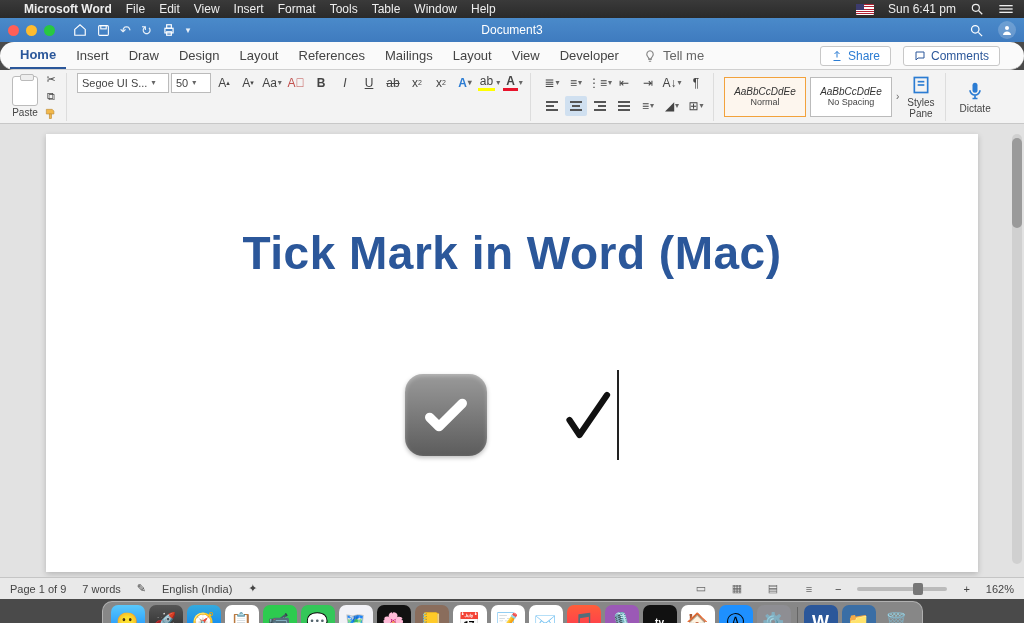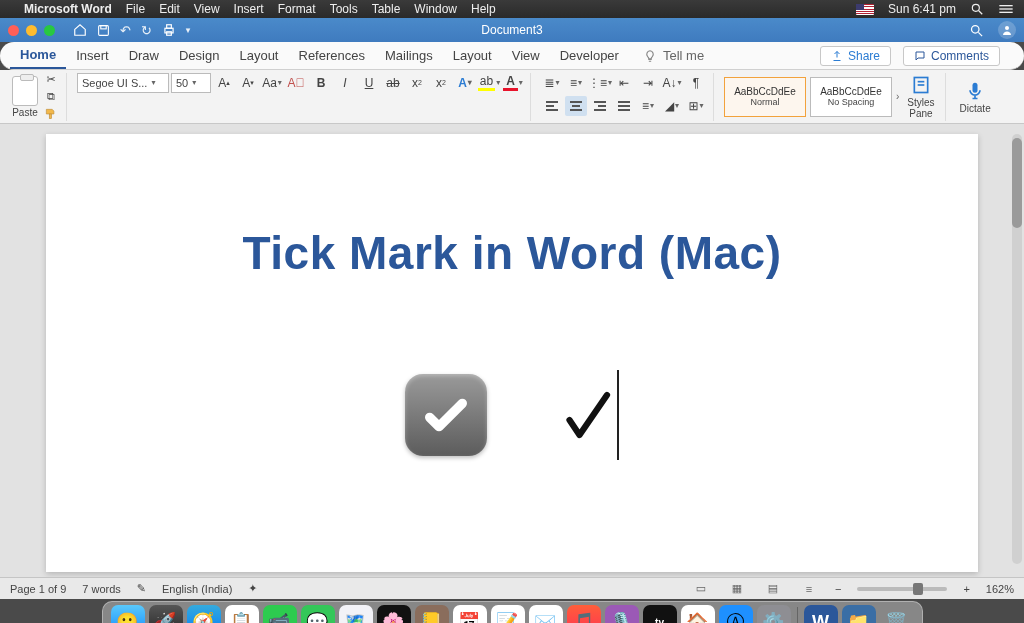--- a/index.html
+++ b/index.html
@@ -44,21 +44,21 @@
   .mini { display:flex;flex-direction:column;gap:3px;}
   .mini span{width:18px;height:14px;font-size:11px;display:flex;align-items:center;justify-content:center;}
   .font-sel { border:1px solid #bbb;background:#fff;padding:1px 4px;font-size:11px;display:flex;align-items:center;gap:3px;height:20px;}
   .font-sel.name{width:92px;}
   .font-sel.size{width:40px;}
   .toolrow { display:flex; gap:2px; align-items:center; }
   .tbtn { width:22px;height:20px;display:inline-flex;align-items:center;justify-content:center;font-size:12px;cursor:pointer;border-radius:2px;}
   .dd::after{content:"▾";font-size:8px;margin-left:1px;color:#666;}
   .style-box { width:82px;height:40px;border:1px solid #bbb;background:#fff;display:flex;flex-direction:column;align-items:center;justify-content:center;font-size:9px;}
   .style-box.sel{border:1.5px solid #f2a23c;background:#fdf6ee;}
-  .style-box .sample{font-size:10px;color:#333;}
+  .style-box .sample{font-size:10px;color:#333;font-style:italic;}
   .big-btn { display:flex;flex-direction:column;align-items:center;gap:1px;font-size:10px;cursor:pointer;padding:0 4px;}
   .big-btn .ico{width:22px;height:22px;display:flex;align-items:center;justify-content:center;font-size:16px;}
 
   
   .docwrap { position: relative; background: #e2e2e2; height: 453px; overflow: hidden; }
   .page { background: #fff; width: 932px; margin: 10px auto 0; height: 438px; box-shadow: 0 2px 6px rgba(0,0,0,.2); position: relative; }
   .vscroll { position:absolute; right:2px; top:10px; width:10px; height:430px; background:#d0d0d0; border-radius:5px;}
   .vscroll .thumb{width:10px;height:90px;background:#9a9a9a;border-radius:5px;margin-top:4px;}
   .page-title { color:#2b579a; font-size:46px; font-weight:600; text-align:center; padding-top:92px; letter-spacing:0.5px;}
   .marks { display:flex; justify-content:center; gap:70px; margin-top:90px; align-items:center;}

